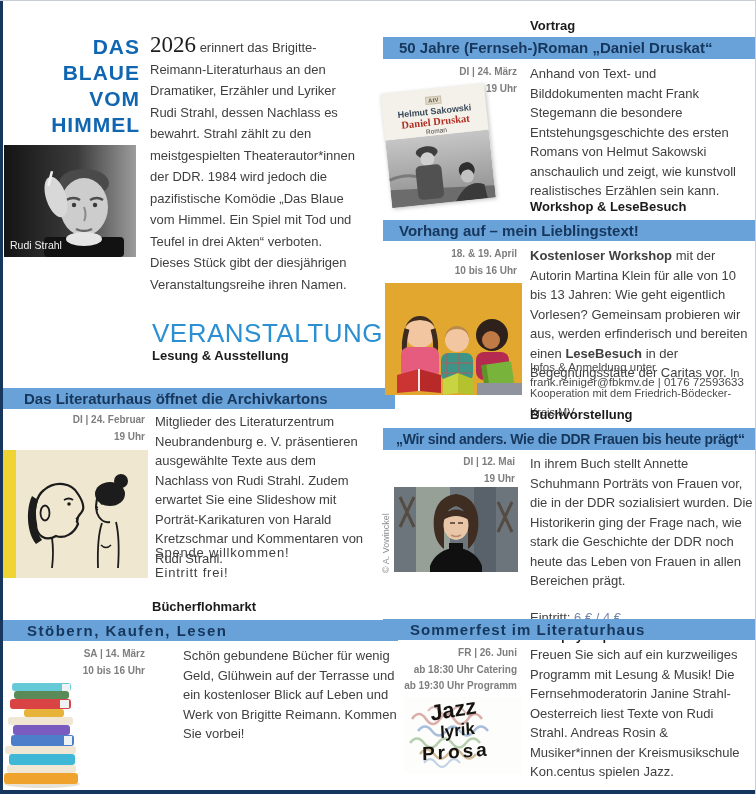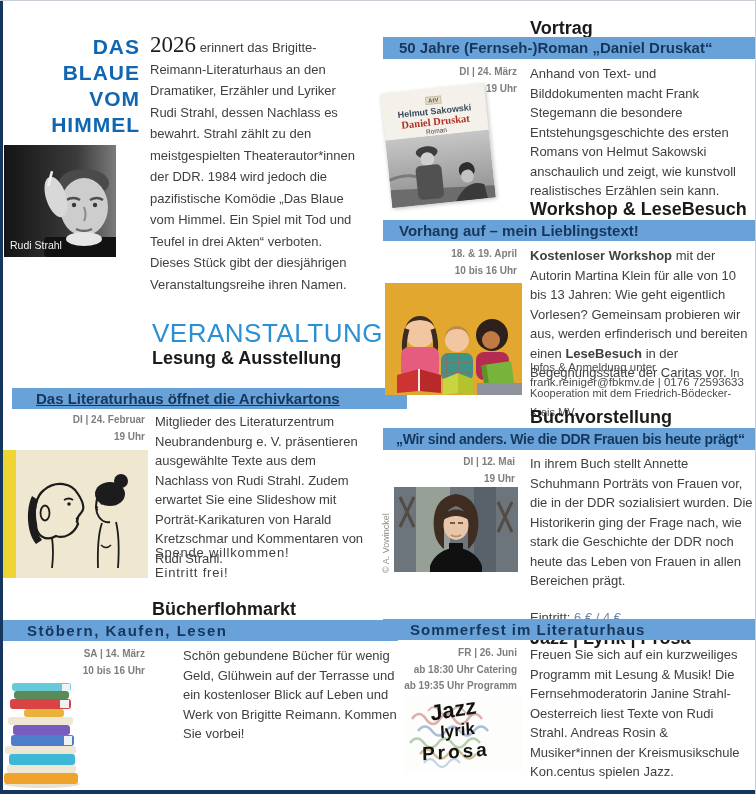--- a/index.html
+++ b/index.html
@@ -15,21 +15,21 @@
   .abs{position:absolute;}
 
   
   .series-title{left:10px;top:34px;width:130px;text-align:right;
     font-size:21px;font-weight:bold;line-height:26px;color:#1166b2;letter-spacing:1px;}
   .intro{left:150px;top:34px;width:207px;font-size:13px;line-height:21.5px;color:#3f3f3f;}
   .intro .year{font-family:"Liberation Serif","DejaVu Serif",serif;font-size:23px;color:#1d1d1d;}
   .veranstaltungen{left:152px;top:318px;width:230px;font-size:26px;color:#2b8fd2;letter-spacing:.5px;}
 
   
-  .cat-label{font-size:18px;font-weight:bold;color:#1b1b1b;}
+  .cat-label{font-size:13px;font-weight:bold;color:#1b1b1b;}
   .banner{height:21px;background:#68a2d8;color:#16365c;font-size:15px;font-weight:bold;
     line-height:21px;white-space:nowrap;overflow:hidden;}
   .banner.tall{height:22px;line-height:22px;}
   .banner.tight{font-size:14px;letter-spacing:-0.3px;}
   .dates{text-align:right;font-size:10px;font-weight:bold;color:#7e7e7e;line-height:16.5px;}
   .body-text{font-size:13px;line-height:19.5px;color:#404040;}
   .body-text p{margin:0;}
   .body-text .sm{font-size:11px;line-height:15px;color:#4a4a4a;}
   .price{margin-top:17px;font-size:13px;color:#404040;}
   .price .val{color:#7388a8;}
@@ -69,21 +69,21 @@
   <div class="edge-top"></div>
   <div class="edge-right"></div>
 
   <div class="abs series-title">
     <div>DAS</div>
     <div>BLAUE</div>
     <div>VOM</div>
     <div>HIMMEL</div>
   </div>
 
-  <div class="abs photo" style="left:4px;top:145px;width:112px;height:112px;">
+  <div class="abs photo" style="left:4px;top:145px;width:132px;height:112px;">
     <svg width="134" height="112" viewBox="0 0 134 112">
       <defs>
         <linearGradient id="rgb1" x1="0" y1="0" x2="1" y2="0">
           <stop offset="0" stop-color="#141414"></stop>
             <stop offset="0.55" stop-color="#3c3c3c"></stop>
             <stop offset="1" stop-color="#a0a0a0"></stop>
         </linearGradient>
       </defs>
       <rect width="134" height="112" fill="url(#rgb1)"></rect>
       <ellipse cx="80" cy="38" rx="25" ry="14" fill="#4a4a4a"></ellipse>
@@ -102,21 +102,21 @@
   </div>
 
   <div class="abs intro">
     <span class="year">2026</span>
     <span>erinnert das Brigitte-Reimann-Literaturhaus an den Dramatiker, Erzähler und Lyriker Rudi Strahl, dessen Nachlass es bewahrt. Strahl zählt zu den meistgespielten Theaterautor*innen der DDR. 1984 wird jedoch die pazifistische Komödie „Das Blaue vom Himmel. Ein Spiel mit Tod und Teufel in drei Akten“ verboten. Dieses Stück gibt der diesjährigen Veranstaltungsreihe ihren Namen.</span>
   </div>
 
   <div class="abs veranstaltungen">VERANSTALTUNGEN</div>
 
   <div class="abs cat-label" style="left:152px;top:348px;">Lesung &amp; Ausstellung</div>
-  <div class="abs banner" style="left:12px;top:388px;width:371px;padding-left:24px;text-decoration:underline;">Das Literaturhaus öffnet die Archivkartons</div>
+  <div class="abs banner" style="left:0;top:388px;width:371px;padding-left:24px;">Das Literaturhaus öffnet die Archivkartons</div>
   <div class="abs dates" style="left:0;top:412px;width:145px;">
     <div>DI | 24. Februar</div>
     <div>19 Uhr</div>
   </div>
   <div class="abs photo" style="left:0;top:450px;width:148px;height:128px;">
     <svg width="148" height="128" viewBox="0 0 148 128">
       <rect width="148" height="128" fill="#efe7d0"></rect>
       <rect width="16" height="128" fill="#f0d434"></rect>
       <path d="M38,50 C34,64 34,80 42,90 L36,94 C26,82 26,58 32,46 Z" fill="#1c1c1c"></path>
       <path d="M44,40 C56,30 72,33 78,44 C82,50 86,58 81,63 C77,67 76,70 78,74 C74,84 64,89 56,86 C46,92 36,86 36,74 C33,60 36,46 44,40 Z" fill="none" stroke="#1c1c1c" stroke-width="2.2"></path>
@@ -274,21 +274,21 @@
       <span>Eintritt:</span>
       <span class="val">6 € / 4 €</span>
     </div>
   </div>
 
   <div class="abs cat-label" style="left:530px;top:628px;">Jazz | Lyrik | Prosa</div>
   <div class="abs banner" style="left:383px;top:619px;width:373px;padding-left:27px;letter-spacing:1px;">Sommerfest im Literaturhaus</div>
   <div class="abs dates" style="left:357px;top:645px;width:160px;">
     <div>FR | 26. Juni</div>
     <div>ab 18:30 Uhr Catering</div>
-    <div>ab 19:35 Uhr Programm</div>
+    <div>ab 19:30 Uhr Programm</div>
   </div>
   <div class="abs jazz-art">
     <svg width="118" height="76" viewBox="0 0 118 76" style="position:absolute;left:0;top:0;">
       <rect width="118" height="76" fill="#fdfdfb"></rect>
       <path d="M8,22 q7,-10 14,0 t14,0 t14,0 t14,0 t14,0" stroke="#d39a96" stroke-width="2.5" fill="none" opacity=".8"></path>
       <path d="M14,34 q7,-9 14,0 t14,0 t14,0 t14,0 t14,0" stroke="#92aed2" stroke-width="2.5" fill="none" opacity=".8"></path>
       <path d="M6,46 q7,-9 14,0 t14,0 t14,0 t14,0 t14,0" stroke="#a4c49c" stroke-width="2.5" fill="none" opacity=".8"></path>
       <path d="M16,57 q7,-9 14,0 t14,0 t14,0 t14,0" stroke="#c9b089" stroke-width="2.5" fill="none" opacity=".85"></path>
       <path d="M24,14 q6,-8 12,0 t12,0 t12,0 t12,0" stroke="#c4908c" stroke-width="2" fill="none" opacity=".6"></path>
       <path d="M20,66 q6,-8 12,0 t12,0 t12,0" stroke="#9bb4d6" stroke-width="2" fill="none" opacity=".6"></path>

